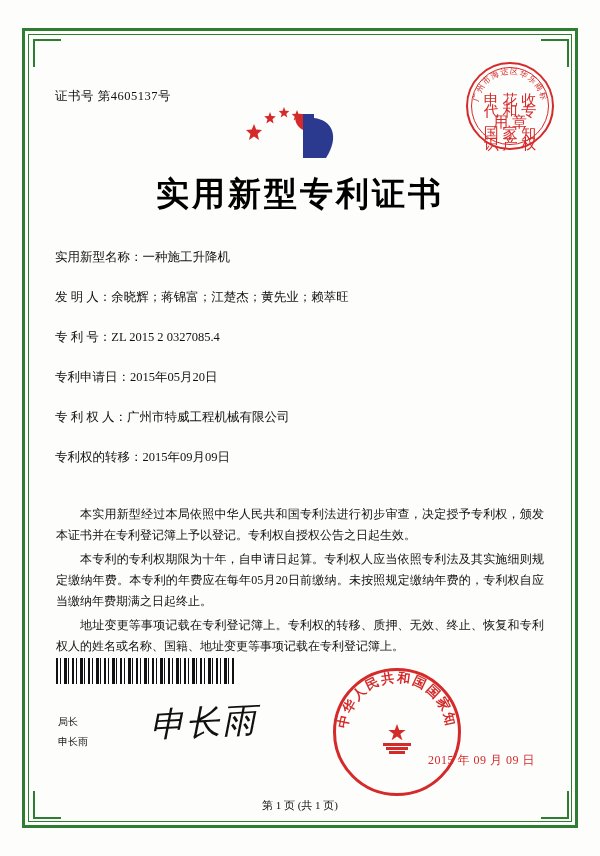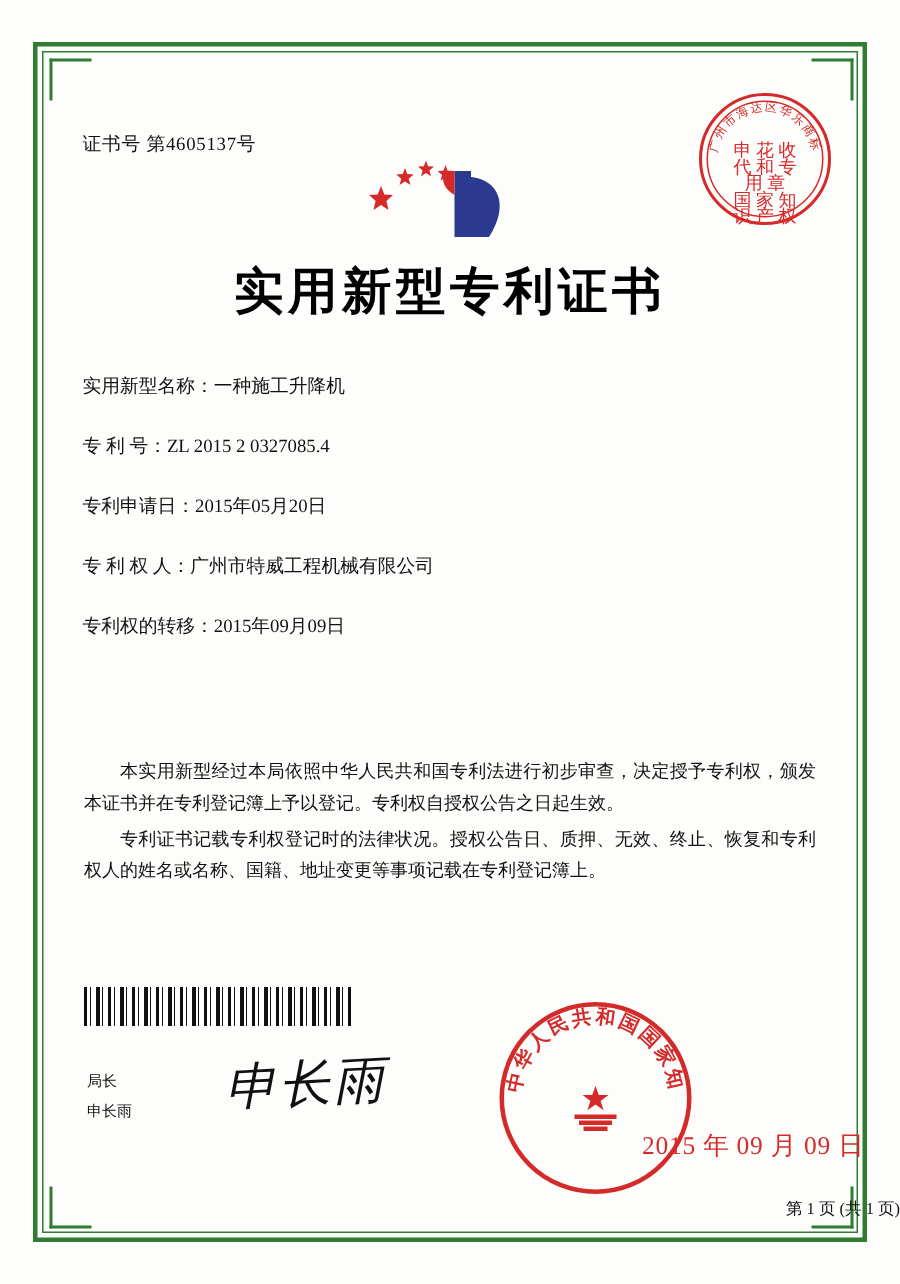--- a/index.html
+++ b/index.html
@@ -86,21 +86,21 @@
     border: 1px solid #d42a2a;
     border-radius: 50%;
     box-sizing: border-box;
   }
   .seal-top .center-lines {
     position: absolute;
     left: 16px; top: 33px;
     width: 56px;
     text-align: center;
     color: #d42a2a;
-    font-size: 12px;
+    font-size: 15px;
     line-height: 11px;
     font-family: "Liberation Serif", serif;
   }
 
   
   .main-title {
     position: absolute;
     left: 0; top: 172px;
     width: 600px;
     text-align: center;
@@ -197,31 +197,31 @@
   .seal-bottom .emblem {
     position: absolute;
     left: 40px; top: 54px;
     width: 48px; height: 34px;
   }
 
   
   .date-stamp {
     position: absolute;
     left: 428px; top: 752px;
-    font-size: 17px;
+    font-size: 12px;
     color: #d42a2a;
     letter-spacing: 0.5px;
   }
 
   
   .page-footer {
     position: absolute;
     left: 0; top: 798px;
     width: 600px;
-    text-align: right;
+    text-align: center;
     font-size: 11px;
     color: #111;
   }
 </style>
 </head>
 <body>
 
 <div class="certificate">
 
   <div class="border-outer"></div>
@@ -261,36 +261,40 @@
     </div>
   </div>
 
   <div class="main-title">实用新型专利证书</div>
 
   <div class="fields">
     <div class="field-row">
       <span class="field-label">实用新型名称：</span><span class="field-value">一种施工升降机</span>
     </div>
     <div class="field-row">
+      <span class="field-label">发 明 人：</span><span class="field-value">余晓辉；蒋锦富；江楚杰；黄先业；赖萃旺</span>
+    </div>
+    <div class="field-row">
       <span class="field-label">专 利 号：</span><span class="field-value">ZL 2015 2 0327085.4</span>
     </div>
     <div class="field-row">
       <span class="field-label">专利申请日：</span><span class="field-value">2015年05月20日</span>
     </div>
     <div class="field-row">
       <span class="field-label">专 利 权 人：</span><span class="field-value">广州市特威工程机械有限公司</span>
     </div>
     <div class="field-row">
       <span class="field-label">专利权的转移：</span><span class="field-value">2015年09月09日</span>
     </div>
   </div>
 
   <div class="body-text">
     <p>本实用新型经过本局依照中华人民共和国专利法进行初步审查，决定授予专利权，颁发本证书并在专利登记簿上予以登记。专利权自授权公告之日起生效。</p>
-    <p>专利证书记载专利权登记时的法律状况。授权公告日、质押、无效、终止、恢复和专利权人的姓名或名称、国籍、地址变更等事项记载在专利登记簿上。</p>
+    <p>本专利的专利权期限为十年，自申请日起算。专利权人应当依照专利法及其实施细则规定缴纳年费。本专利的年费应在每年05月20日前缴纳。未按照规定缴纳年费的，专利权自应当缴纳年费期满之日起终止。</p>
+    <p>地址变更等事项记载在专利登记簿上。专利权的转移、质押、无效、终止、恢复和专利权人的姓名或名称、国籍、地址变更等事项记载在专利登记簿上。</p>
   </div>
 
   <div class="barcode"></div>
 
   <div class="sig-label">
     <div>局长</div>
     <div>申长雨</div>
   </div>
   <div class="sig-script">申长雨</div>
 

